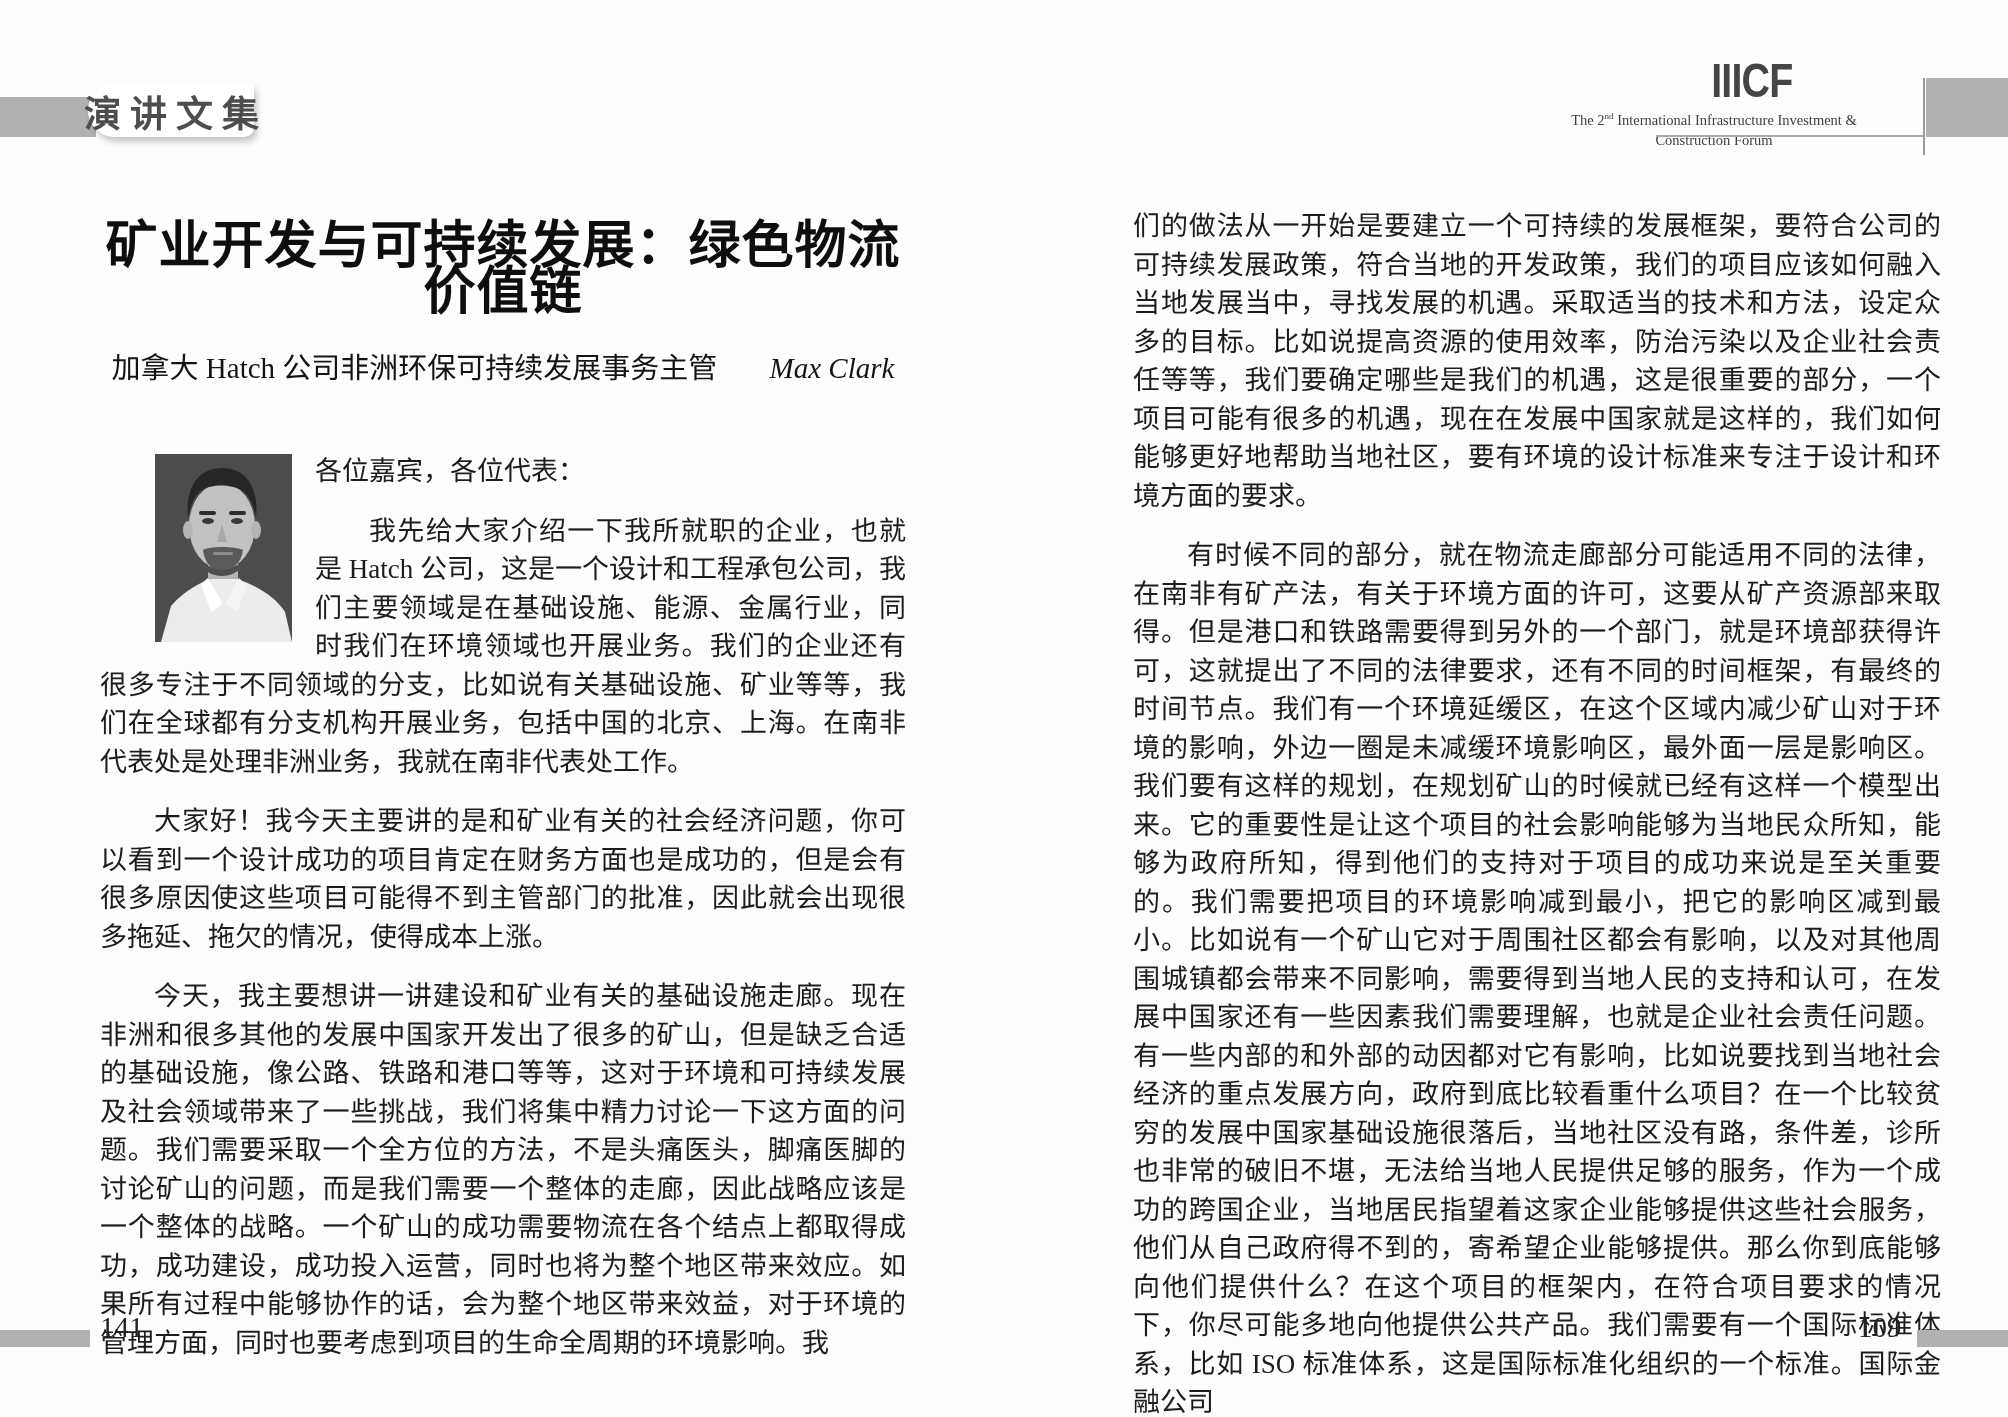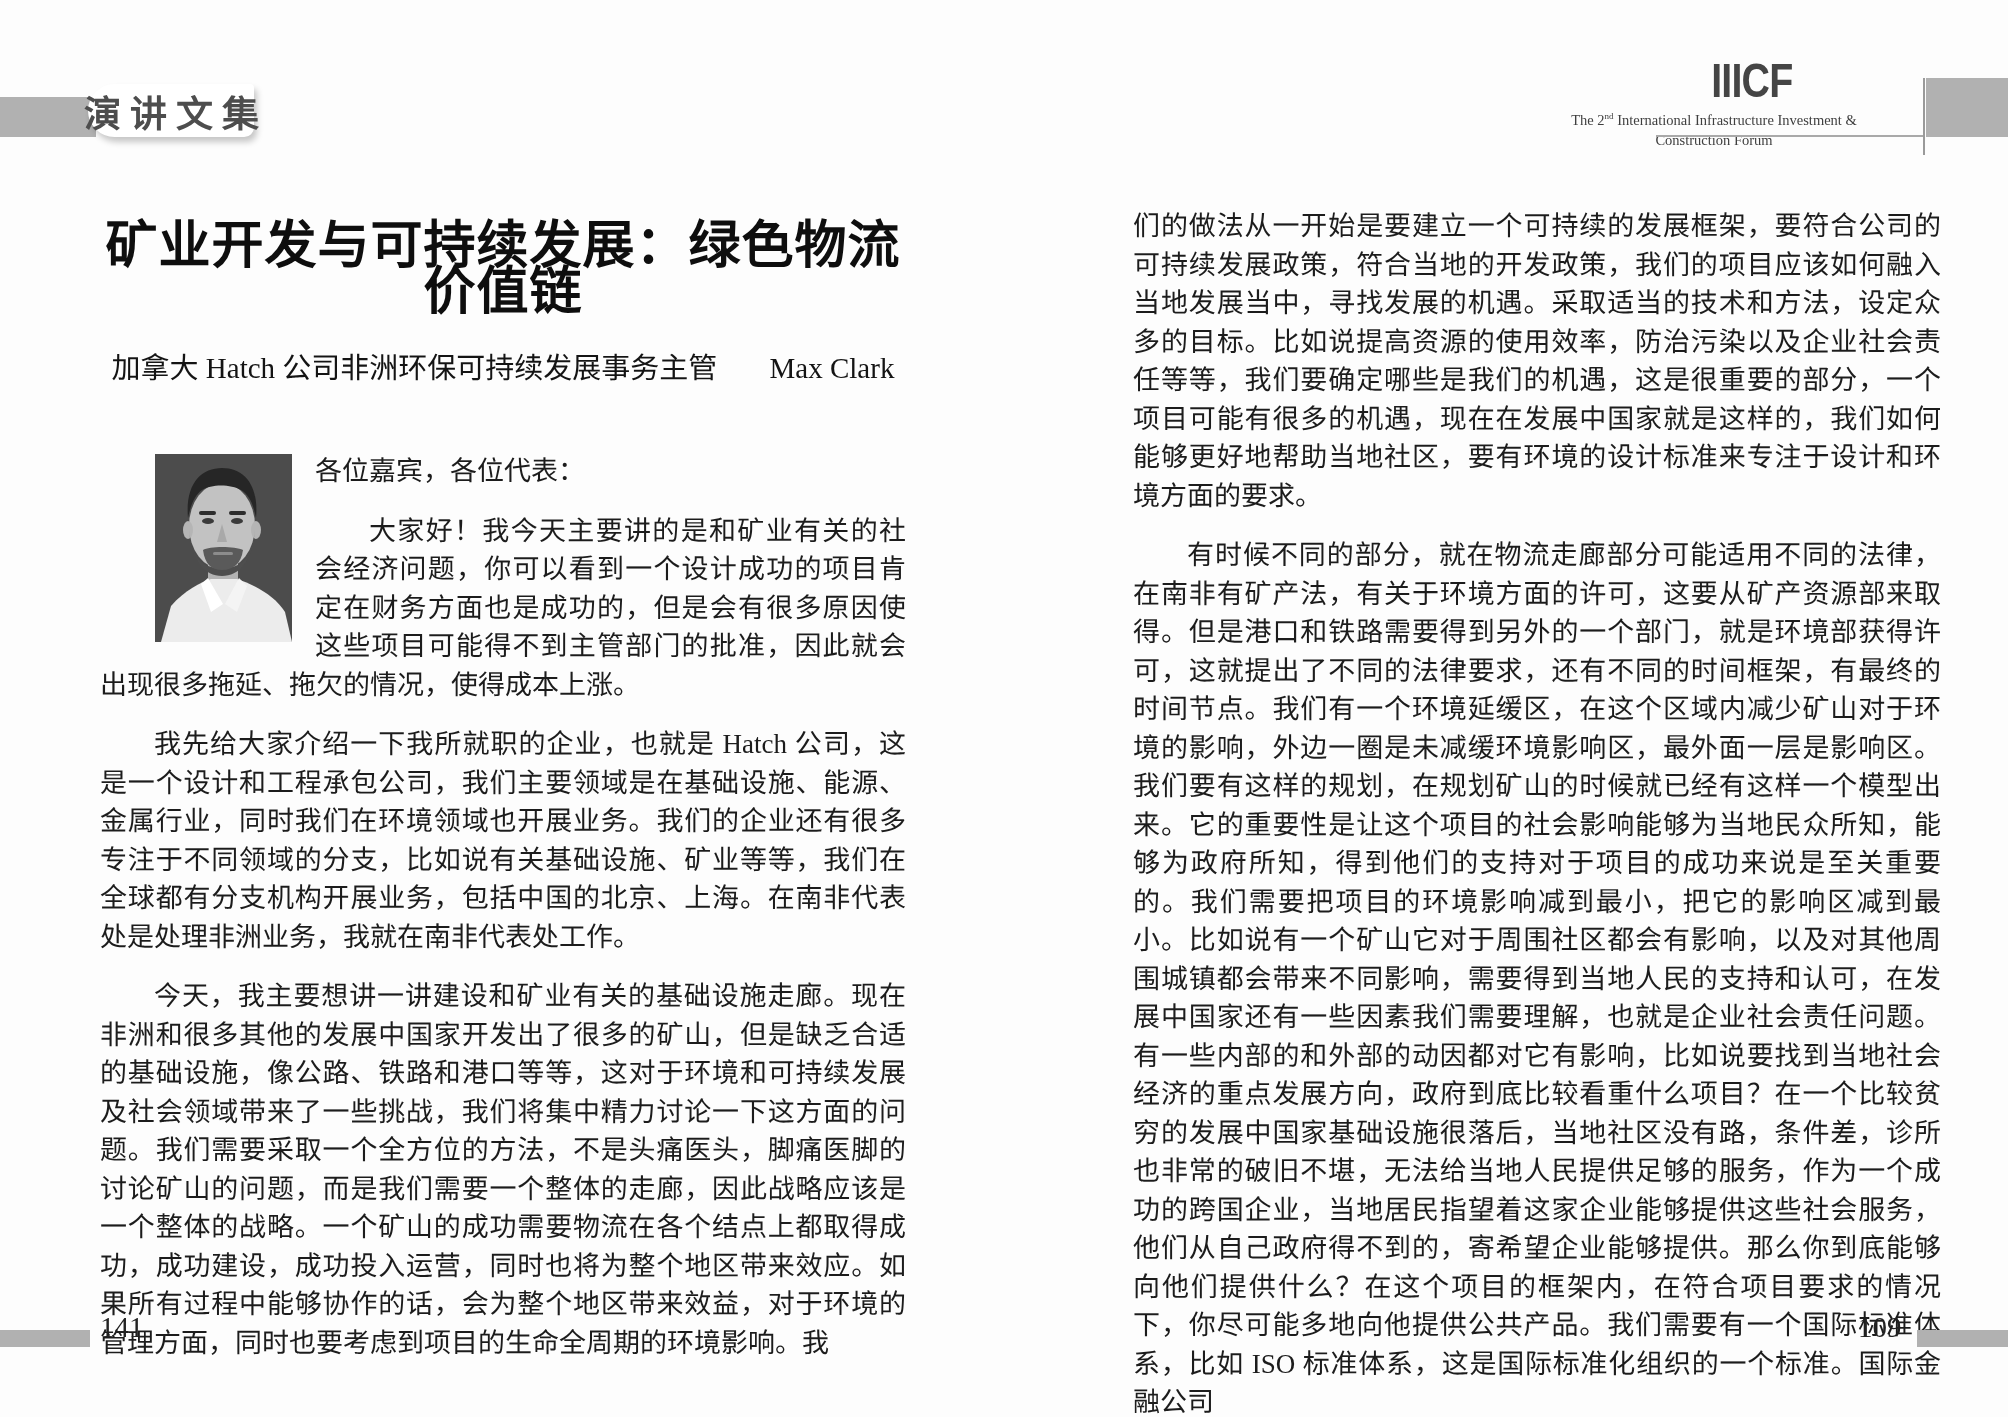--- a/index.html
+++ b/index.html
@@ -36,21 +36,21 @@
   .logo-vline{position:absolute;left:1923px;top:78px;width:2px;height:77px;background:#9a9a9a;}
   
   .col-left{position:absolute;left:100px;top:218px;width:806px;}
   .col-right{position:absolute;left:1133px;top:207px;width:808px;}
   .page-title{
     margin:4px;text-align:center;
     font-family:"Liberation Sans","DejaVu Sans",sans-serif;
     font-weight:bold;font-size:52px;line-height:46px;color:#0e0e0e;letter-spacing:1px;
   }
   .byline{margin-top:30px;text-align:center;font-size:29px;color:#141414;}
-  .byline .name{margin-left:1.8em;}
+  .byline .name{margin-left:1.8em;font-style:italic;}
   .body-text{margin-top:66px;font-size:27px;line-height:38.5px;text-align:justify;color:#1c1c1c;}
   .body-text p{margin:0;}
   .body-text p.gap{margin-top:21px;}
   .body-text p.ind{text-indent:2em;}
   
   .photo{float:left;width:137px;height:188px;margin:2px 23px 10px 55px;background:#474747;}
   .photo svg{display:block;width:137px;height:188px;}
   
   .foot-bar-left{position:absolute;left:0;top:1330px;width:90px;height:17px;background:#b1b1b1;}
   .foot-bar-right{position:absolute;left:1917px;top:1330px;width:91px;height:17px;background:#b1b1b1;}
@@ -109,22 +109,22 @@
 
         <path d="M67,70 L62,88 L72,88 Z" fill="#a9a9a9"></path>
 
         <path d="M34,76 C37,108 50,122 67,122 C84,122 97,108 100,76 C97,104 88,114 67,114 C46,114 37,104 34,76 Z" fill="#4e4e4e"></path>
         <path d="M48,96 C54,92 80,92 88,96 C86,110 78,116 67,116 C56,116 50,110 48,96 Z" fill="#5a5a5a"></path>
 
         <rect x="58" y="98" width="20" height="3" rx="1.5" fill="#8c8c8c"></rect>
       </svg>
     </div>
     <p class="greeting">各位嘉宾，各位代表：</p>
+    <p class="gap ind">我先给大家介绍一下我所就职的企业，也就是 Hatch 公司，这是一个设计和工程承包公司，我们主要领域是在基础设施、能源、金属行业，同时我们在环境领域也开展业务。我们的企业还有很多专注于不同领域的分支，比如说有关基础设施、矿业等等，我们在全球都有分支机构开展业务，包括中国的北京、上海。在南非代表处是处理非洲业务，我就在南非代表处工作。</p>
     <p class="gap ind">大家好！我今天主要讲的是和矿业有关的社会经济问题，你可以看到一个设计成功的项目肯定在财务方面也是成功的，但是会有很多原因使这些项目可能得不到主管部门的批准，因此就会出现很多拖延、拖欠的情况，使得成本上涨。</p>
-    <p class="gap ind">我先给大家介绍一下我所就职的企业，也就是 Hatch 公司，这是一个设计和工程承包公司，我们主要领域是在基础设施、能源、金属行业，同时我们在环境领域也开展业务。我们的企业还有很多专注于不同领域的分支，比如说有关基础设施、矿业等等，我们在全球都有分支机构开展业务，包括中国的北京、上海。在南非代表处是处理非洲业务，我就在南非代表处工作。</p>
     <p class="gap ind">今天，我主要想讲一讲建设和矿业有关的基础设施走廊。现在非洲和很多其他的发展中国家开发出了很多的矿山，但是缺乏合适的基础设施，像公路、铁路和港口等等，这对于环境和可持续发展及社会领域带来了一些挑战，我们将集中精力讨论一下这方面的问题。我们需要采取一个全方位的方法，不是头痛医头，脚痛医脚的讨论矿山的问题，而是我们需要一个整体的走廊，因此战略应该是一个整体的战略。一个矿山的成功需要物流在各个结点上都取得成功，成功建设，成功投入运营，同时也将为整个地区带来效应。如果所有过程中能够协作的话，会为整个地区带来效益，对于环境的管理方面，同时也要考虑到项目的生命全周期的环境影响。我</p>
   </div>
 </div>
 
 <div class="col-right">
   <div class="body-text" style="margin-top:0;">
     <p>们的做法从一开始是要建立一个可持续的发展框架，要符合公司的可持续发展政策，符合当地的开发政策，我们的项目应该如何融入当地发展当中，寻找发展的机遇。采取适当的技术和方法，设定众多的目标。比如说提高资源的使用效率，防治污染以及企业社会责任等等，我们要确定哪些是我们的机遇，这是很重要的部分，一个项目可能有很多的机遇，现在在发展中国家就是这样的，我们如何能够更好地帮助当地社区，要有环境的设计标准来专注于设计和环境方面的要求。</p>
     <p class="gap ind">有时候不同的部分，就在物流走廊部分可能适用不同的法律，在南非有矿产法，有关于环境方面的许可，这要从矿产资源部来取得。但是港口和铁路需要得到另外的一个部门，就是环境部获得许可，这就提出了不同的法律要求，还有不同的时间框架，有最终的时间节点。我们有一个环境延缓区，在这个区域内减少矿山对于环境的影响，外边一圈是未减缓环境影响区，最外面一层是影响区。我们要有这样的规划，在规划矿山的时候就已经有这样一个模型出来。它的重要性是让这个项目的社会影响能够为当地民众所知，能够为政府所知，得到他们的支持对于项目的成功来说是至关重要的。我们需要把项目的环境影响减到最小，把它的影响区减到最小。比如说有一个矿山它对于周围社区都会有影响，以及对其他周围城镇都会带来不同影响，需要得到当地人民的支持和认可，在发展中国家还有一些因素我们需要理解，也就是企业社会责任问题。有一些内部的和外部的动因都对它有影响，比如说要找到当地社会经济的重点发展方向，政府到底比较看重什么项目？在一个比较贫穷的发展中国家基础设施很落后，当地社区没有路，条件差，诊所也非常的破旧不堪，无法给当地人民提供足够的服务，作为一个成功的跨国企业，当地居民指望着这家企业能够提供这些社会服务，他们从自己政府得不到的，寄希望企业能够提供。那么你到底能够向他们提供什么？在这个项目的框架内，在符合项目要求的情况下，你尽可能多地向他提供公共产品。我们需要有一个国际标准体系，比如 ISO 标准体系，这是国际标准化组织的一个标准。国际金融公司</p>
   </div>
 </div>

